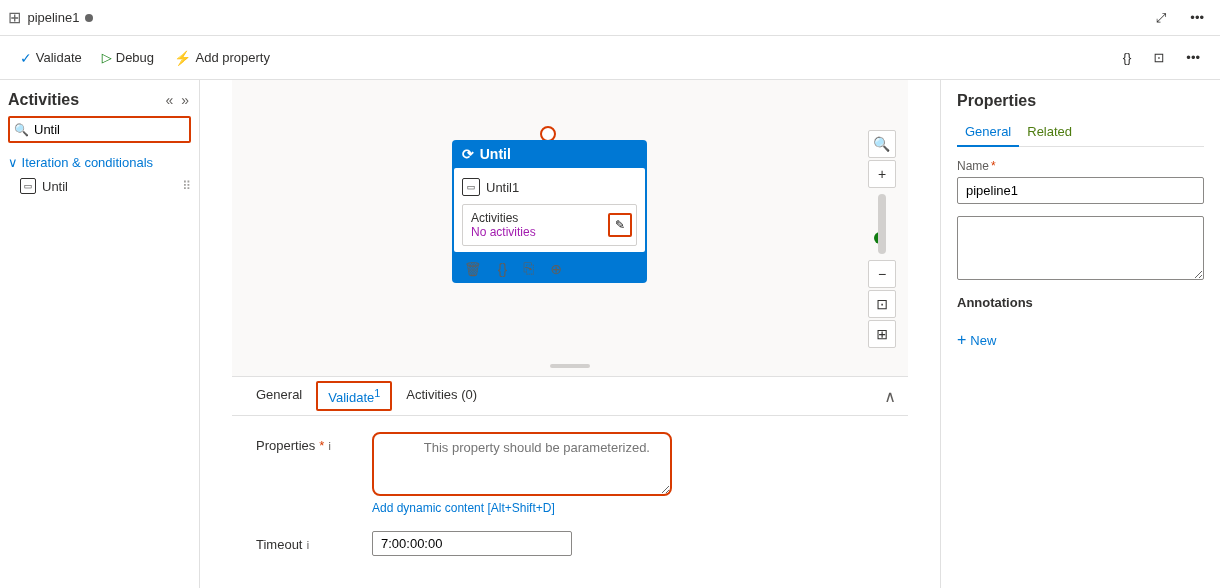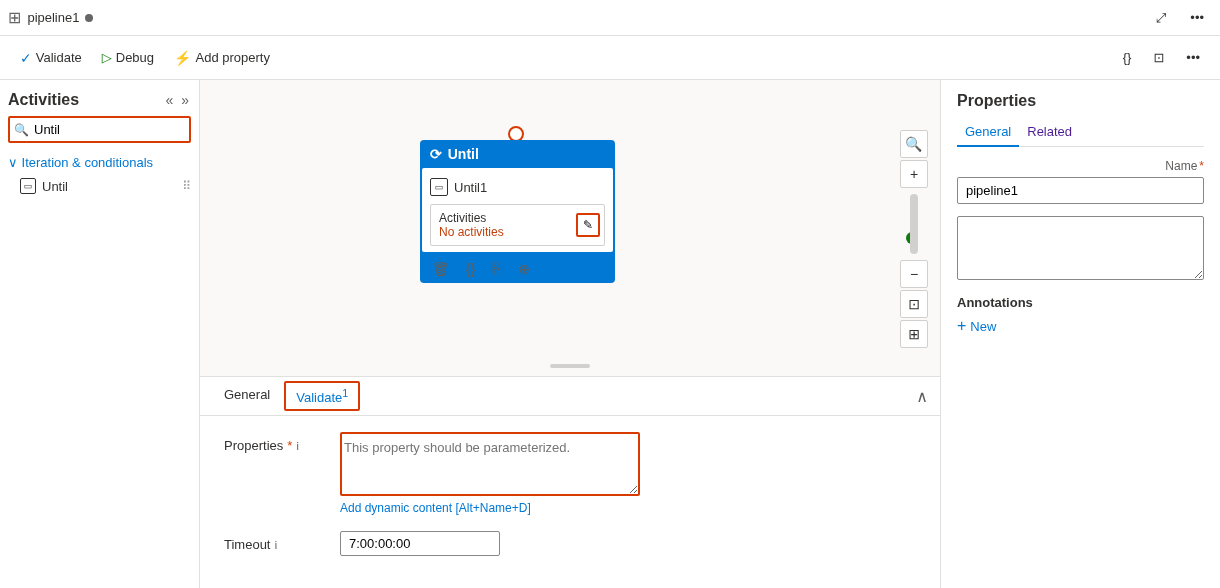--- a/index.html
+++ b/index.html
@@ -15,21 +15,21 @@
 
     
     .toolbar { display: flex; align-items: center; justify-content: space-between; border-bottom: 1px solid #e0e0e0; padding: 0 12px; height: 44px; }
     .toolbar-left { display: flex; align-items: center; gap: 4px; }
     .toolbar-right { display: flex; align-items: center; gap: 6px; }
     .toolbar-btn { display: flex; align-items: center; gap: 4px; padding: 4px 8px; border: none; background: transparent; cursor: pointer; color: #323130; font-size: 13px; border-radius: 2px; }
     .toolbar-icon { color: #0078d4; font-size: 14px; }
     .toolbar-icon-green { color: #107c10; }
 
     
-    .main { display: flex; flex: 1; overflow: hidden; }
+    .main { display: flex; flex: 1; overflow: hidden; gap: 32px; }
 
     
     .sidebar { width: 200px; border-right: 1px solid #e0e0e0; display: flex; flex-direction: column; flex-shrink: 0; }
     .sidebar-header { display: flex; align-items: center; justify-content: space-between; padding: 10px 8px 6px 8px; }
     .sidebar-title { font-size: 16px; font-weight: 600; }
     .sidebar-header-icons { display: flex; gap: 4px; }
     .sidebar-icon-btn { border: none; background: transparent; cursor: pointer; color: #605e5c; font-size: 14px; padding: 2px; }
     .search-box { margin: 0 8px 8px 8px; position: relative; }
     .search-box input { width: 100%; border: 1px solid #8a8886; border-radius: 2px; padding: 4px 8px 4px 24px; font-size: 13px; outline: none; }
     .search-icon-inside { position: absolute; left: 6px; top: 50%; transform: translateY(-50%); color: #605e5c; font-size: 12px; pointer-events: none; }
@@ -45,55 +45,55 @@
     .canvas-btn { width: 28px; height: 28px; border: 1px solid #d2d0ce; background: #fff; cursor: pointer; display: flex; align-items: center; justify-content: center; font-size: 14px; color: #323130; border-radius: 2px; }
     .canvas-scroll { width: 8px; height: 60px; background: #d2d0ce; border-radius: 4px; margin: 4px auto; }
 
     
     .until-node { position: absolute; left: 220px; top: 60px; width: 195px; background: #0078d4; border-radius: 4px; color: #fff; }
     .until-node-header { padding: 6px 10px; display: flex; align-items: center; gap: 6px; font-weight: 600; font-size: 14px; }
     .until-node-body { background: #fff; margin: 0 2px 2px 2px; border-radius: 2px; color: #323130; padding: 6px 8px; }
     .until-node-name { display: flex; align-items: center; gap: 6px; padding: 4px 0 8px 0; font-size: 13px; }
     .until-inner { border: 1px solid #d2d0ce; border-radius: 2px; padding: 6px 8px; position: relative; }
     .until-inner-label { font-size: 12px; color: #323130; font-weight: 500; }
-    .until-inner-sub { font-size: 12px; color: #c2410c; }
+    .until-inner-sub { font-size: 12px; color: #a21caf; }
     .until-edit-btn { position: absolute; right: 4px; top: 50%; transform: translateY(-50%); width: 24px; height: 24px; border: 2px solid #d83b01; background: #fff; cursor: pointer; display: flex; align-items: center; justify-content: center; font-size: 12px; border-radius: 2px; }
     .until-node-footer { display: flex; align-items: center; gap: 8px; padding: 4px 8px; }
     .until-footer-btn { border: none; background: transparent; cursor: pointer; color: #605e5c; font-size: 14px; padding: 2px 4px; border-radius: 2px; }
     .node-start-circle { position: absolute; left: 308px; top: 46px; width: 16px; height: 16px; border: 2px solid #d83b01; border-radius: 50%; background: #fff; }
     .node-end-dot { position: absolute; right: 22px; top: 152px; width: 12px; height: 12px; background: #107c10; border-radius: 50%; }
 
     
     .bottom-panel { border-top: 1px solid #e0e0e0; background: #fff; }
     .bottom-tabs { display: flex; align-items: center; border-bottom: 1px solid #e0e0e0; padding: 0 12px; position: relative; }
     .bottom-tab { padding: 8px 12px; cursor: pointer; font-size: 13px; color: #323130; border-bottom: 2px solid transparent; }
     .bottom-tab.active { color: #0078d4; border-bottom: 2px solid #0078d4; font-weight: 500; }
     .bottom-tab.has-border { border: 2px solid #d83b01; margin: 4px 2px; border-radius: 2px; padding: 4px 10px; }
     .bottom-collapse { position: absolute; right: 12px; top: 50%; transform: translateY(-50%); border: none; background: transparent; cursor: pointer; font-size: 16px; color: #605e5c; }
     .bottom-content { padding: 16px 24px; }
     .form-row { display: flex; align-items: flex-start; gap: 16px; margin-bottom: 16px; }
     .form-label { min-width: 100px; font-size: 13px; font-weight: 500; padding-top: 6px; display: flex; align-items: center; gap: 4px; }
     .form-label .required { color: #d83b01; }
     .form-control-wrap { flex: 1; max-width: 300px; }
-    .expression-box { border: 2px solid #d83b01; border-radius: 2px; padding: 6px 2px; min-height: 64px; font-size: 13px; color: #a19f9d; resize: vertical; width: 100%; outline: none; font-family: inherit; }
+    .expression-box { border: 2px solid #d83b01; border-radius: 8px; padding: 6px 20px; min-height: 64px; font-size: 13px; color: #a19f9d; resize: vertical; width: 100%; outline: none; font-family: inherit; text-align: right; }
     .dynamic-link { color: #0078d4; font-size: 12px; cursor: pointer; text-decoration: none; display: block; margin-top: 2px; }
-    .timeout-input { border: 1px solid #8a8886; border-radius: 2px; padding: 4px 8px; font-size: 13px; width: 160px; outline: none; }
+    .timeout-input { border: 1px solid #8a8886; border-radius: 2px; padding: 4px 8px; font-size: 13px; width: 200px; outline: none; }
 
     
     .properties-panel { width: 280px; border-left: 1px solid #e0e0e0; background: #fff; flex-shrink: 0; display: flex; flex-direction: column; }
     .properties-header { padding: 12px 16px 0 16px; font-size: 16px; font-weight: 600; }
     .properties-tabs { display: flex; border-bottom: 1px solid #e0e0e0; margin: 8px 16px 0 16px; }
-    .properties-tab { padding: 6px 8px; cursor: pointer; font-size: 13px; color: #4c1d95; border-bottom: 2px solid transparent; margin-bottom: -1px; }
+    .properties-tab { padding: 6px 8px; cursor: pointer; font-size: 13px; color: #4d7c0f; border-bottom: 2px solid transparent; margin-bottom: -1px; }
     .properties-tab.active { color: #0078d4; border-bottom: 2px solid #0078d4; font-weight: 500; }
     .properties-body { padding: 12px 16px; flex: 1; }
-    .prop-label { font-size: 12px; color: #605e5c; margin-bottom: 4px; display: flex; align-items: center; gap: 2px; justify-content: flex-end; }
+    .prop-label { font-size: 12px; color: #605e5c; margin-bottom: 4px; display: flex; align-items: center; gap: 2px; }
     .prop-label .required { color: #d83b01; }
     .prop-input { width: 100%; border: 1px solid #8a8886; border-radius: 2px; padding: 5px 8px; font-size: 13px; outline: none; margin-bottom: 12px; }
     .prop-textarea { width: 100%; border: 1px solid #8a8886; border-radius: 2px; padding: 5px 8px; font-size: 13px; outline: none; resize: vertical; height: 64px; font-family: inherit; }
-    .annotations-header { font-size: 13px; font-weight: 600; margin-bottom: 8px; }
+    .annotations-header { font-size: 13px; font-weight: 600; margin-bottom: 22px; }
     .new-annotation-btn { display: flex; align-items: center; gap: 4px; border: none; background: transparent; cursor: pointer; color: #0078d4; font-size: 13px; padding: 0; }
     .plus-icon { font-size: 16px; line-height: 1; }
 
     
     .minimap-line { position: absolute; bottom: 8px; left: 50%; transform: translateX(-50%); width: 40px; height: 4px; background: #d2d0ce; border-radius: 2px; }
 
     .info-icon { font-size: 11px; color: #605e5c; cursor: pointer; }
   </style>
 </head>
 <body>
@@ -202,33 +202,36 @@
     </div>
 
     <div class="bottom-panel">
       <div class="bottom-tabs">
         <div class="bottom-tab">
           <span>General</span>
         </div>
         <div class="bottom-tab active has-border">
           <span>Validate</span><sup>1</sup>
         </div>
+        <div class="bottom-tab">
+          <span>Activities (0)</span>
+        </div>
         <button class="bottom-collapse">∧</button>
       </div>
       <div class="bottom-content">
 
         <div class="form-row">
           <div class="form-label">
             <span>Properties</span>
             <span class="required"> *</span>
             <span class="info-icon">ℹ</span>
           </div>
           <div class="form-control-wrap">
             <textarea class="expression-box" placeholder="This property should be parameterized." style=""></textarea>
-            <a class="dynamic-link">Add dynamic content [Alt+Name+D]</a>
+            <a class="dynamic-link">Add dynamic content [Alt+Shift+D]</a>
           </div>
         </div>
 
         <div class="form-row">
           <div class="form-label">
             <span>Timeout</span>
             <span class="info-icon">ℹ</span>
           </div>
           <div class="form-control-wrap">
             <input type="text" class="timeout-input" value="7:00:00:00" style="">

